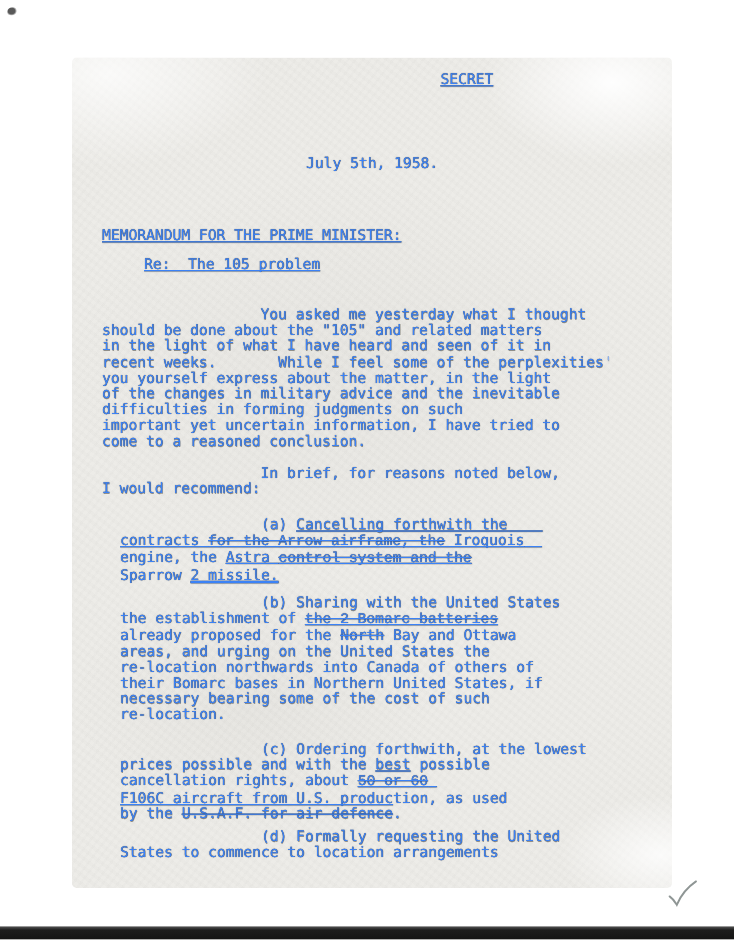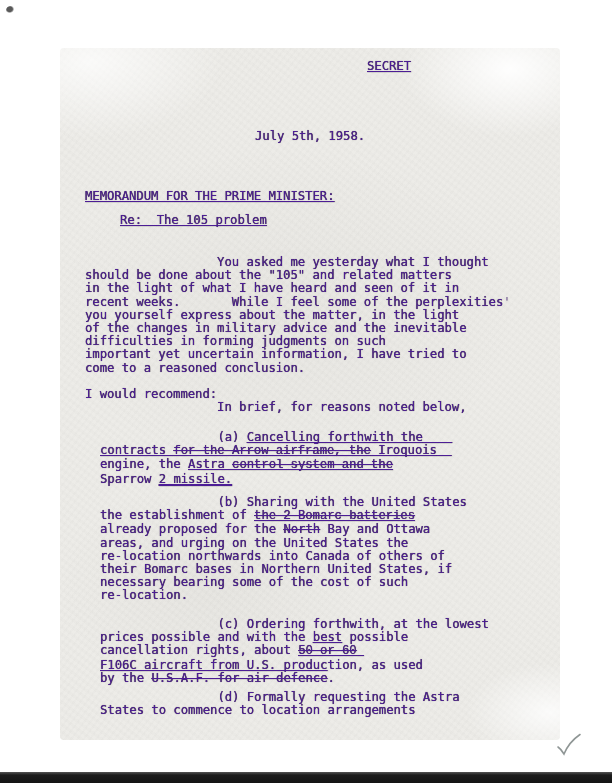--- a/index.html
+++ b/index.html
@@ -19,21 +19,21 @@
       radial-gradient(ellipse 340px 240px at 45% 38%, rgba(70,65,55,.035), rgba(0,0,0,0) 70%),
       radial-gradient(ellipse 220px 160px at 30% 78%, rgba(70,65,55,.04), rgba(0,0,0,0) 70%),
       repeating-linear-gradient(37deg, rgba(0,0,0,.013) 0 3px, rgba(255,255,255,.02) 3px 6px),
       repeating-linear-gradient(-53deg, rgba(0,0,0,.01) 0 2px, rgba(255,255,255,.015) 2px 5px);
     border-radius:4px;
   }
   
   .typed, .block{
     position:absolute;
     font-size:12.2px;line-height:13.2px;
-    color:#4c1d95;
+    color:#3b82f6;
     text-shadow:0 0 .7px rgba(54,50,43,.9), .3px .3px .4px rgba(54,50,43,.45);
     white-space:pre;
     letter-spacing:0;
   }
   .tline{white-space:pre;}
   .u{text-decoration:underline;text-decoration-skip-ink:none;text-decoration-thickness:1px;}
   .s{text-decoration:line-through;text-decoration-skip-ink:none;text-decoration-thickness:1px;margin-top:36px;}
   .us{text-decoration:underline line-through;text-decoration-skip-ink:none;text-decoration-thickness:1px;font-family:Liberation Mono, monospace;}
   .hv{text-decoration-thickness:2px;}
   .fade{opacity:.55;}
@@ -66,25 +66,25 @@
 <div class="typed ul-head" style="left:367px;top:60px;">SECRET</div>
 
 <div class="typed" style="left:255px;top:130px;">July 5th, 1958.</div>
 
 <div class="typed ul-head" style="left:85px;top:190px;">MEMORANDUM FOR THE PRIME MINISTER:</div>
 
 <div class="typed ul-head" style="left:120px;top:214px;">Re:  The 105 problem</div>
 
 <div id="text-layer">
     <div class="block" style="left: 85px; top: 256px;"><div class="tline"><span>                  You asked me yesterday what I thought</span></div><div class="tline"><span>should be done about the "105" and related matters</span></div><div class="tline"><span>in the light of what I have heard and seen of it in</span></div><div class="tline"><span>recent weeks.       While I feel some of the perplexities</span><span class="fade">'</span></div><div class="tline"><span>you yourself express about the matter, in the light</span></div><div class="tline"><span>of the changes in military advice and the inevitable</span></div><div class="tline"><span>difficulties in forming judgments on such</span></div><div class="tline"><span>important yet uncertain information, I have tried to</span></div><div class="tline"><span>come to a reasoned conclusion.</span></div></div>
-    <div class="block" style="left: 85px; top: 388px;"><div class="tline"><span>I would recommend:</span></div><div class="tline"><span>                  In brief, for reasons noted below,</span></div></div>
+    <div class="block" style="left: 85px; top: 388px;"><div class="tline"><span>                  In brief, for reasons noted below,</span></div><div class="tline"><span>I would recommend:</span></div></div>
     <div class="block" style="left: 100px; top: 431px;"><div class="tline"><span>                (a) </span><span class="u">Cancelling forthwith the</span><span class="u">    </span></div><div class="tline"><span class="u">contracts </span><span class="us">for the Arrow airframe, the</span><span class="u"> Iroquois</span><span class="u">  </span></div><div class="tline"><span>engine, the </span><span class="u">Astra </span><span class="us">control system and the</span></div><div class="tline"><span>Sparrow </span><span class="u hv">2 missile.</span></div></div>
     <div class="block" style="left: 100px; top: 496px;"><div class="tline"><span>                (b) Sharing with the United States</span></div><div class="tline"><span>the establishment of </span><span class="us">the 2 Bomarc batteries</span></div><div class="tline"><span>already proposed for the </span><span class="s">North</span><span> Bay and Ottawa</span></div><div class="tline"><span>areas, and urging on the United States the</span></div><div class="tline"><span>re-location northwards into Canada of others of</span></div><div class="tline"><span>their Bomarc bases in Northern United States, if</span></div><div class="tline"><span>necessary bearing some of the cost of such</span></div><div class="tline"><span>re-location.</span></div></div>
     <div class="block" style="left: 100px; top: 618px;"><div class="tline"><span>                (c) Ordering forthwith, at the lowest</span></div><div class="tline"><span>prices possible and with the </span><span class="u">best</span><span> possible</span></div><div class="tline"><span>cancellation rights, about </span><span class="us">50 or 60</span><span class="u"> </span></div><div class="tline"><span class="u">F106C aircraft from U.S. produc</span><span>tion, as used</span></div><div class="tline"><span>by the </span><span class="s">U.S.A.F. for air defence</span><span>.</span></div></div>
-    <div class="block" style="left: 100px; top: 691px;"><div class="tline"><span>                (d) Formally requesting the Astra</span></div><div class="tline"><span>States to commence to location arrangements</span></div></div>
+    <div class="block" style="left: 100px; top: 691px;"><div class="tline"><span>                (d) Formally requesting the United</span></div><div class="tline"><span>States to commence to location arrangements</span></div></div>
   </div>
 
 <div class="check">
   <svg width="28" height="26" viewBox="0 0 28 26">
     <path d="M2 14 Q5 16 8 21 Q13 9 24 1.5" fill="none" stroke="#8f9695" stroke-width="1.6" stroke-linecap="round"></path>
   </svg>
 </div>
 
 <div class="scan-bar"></div>
 

